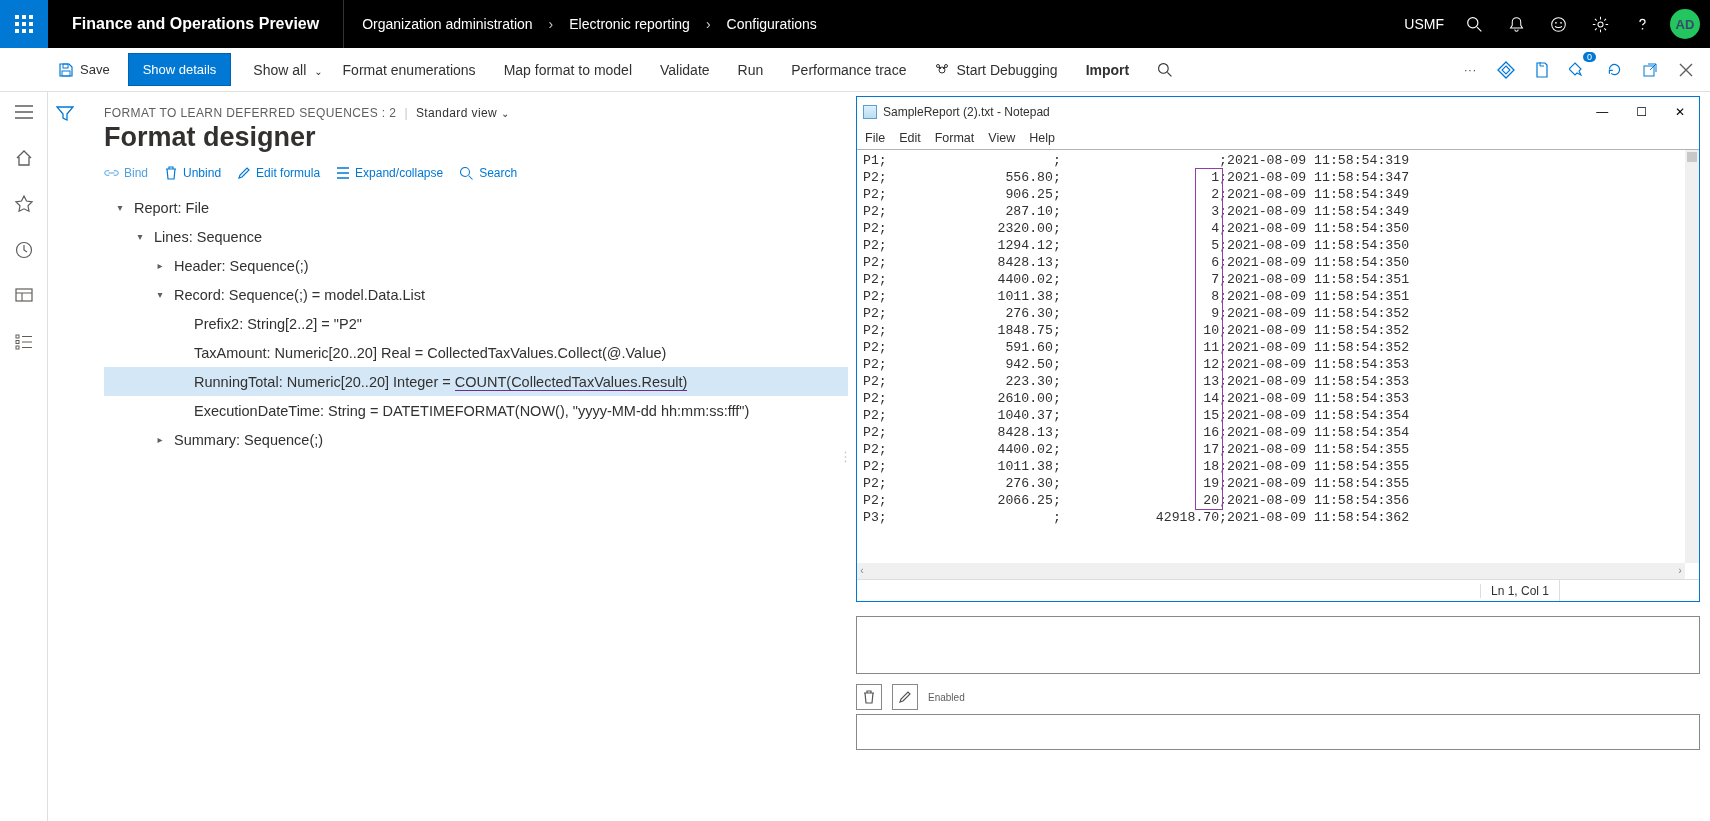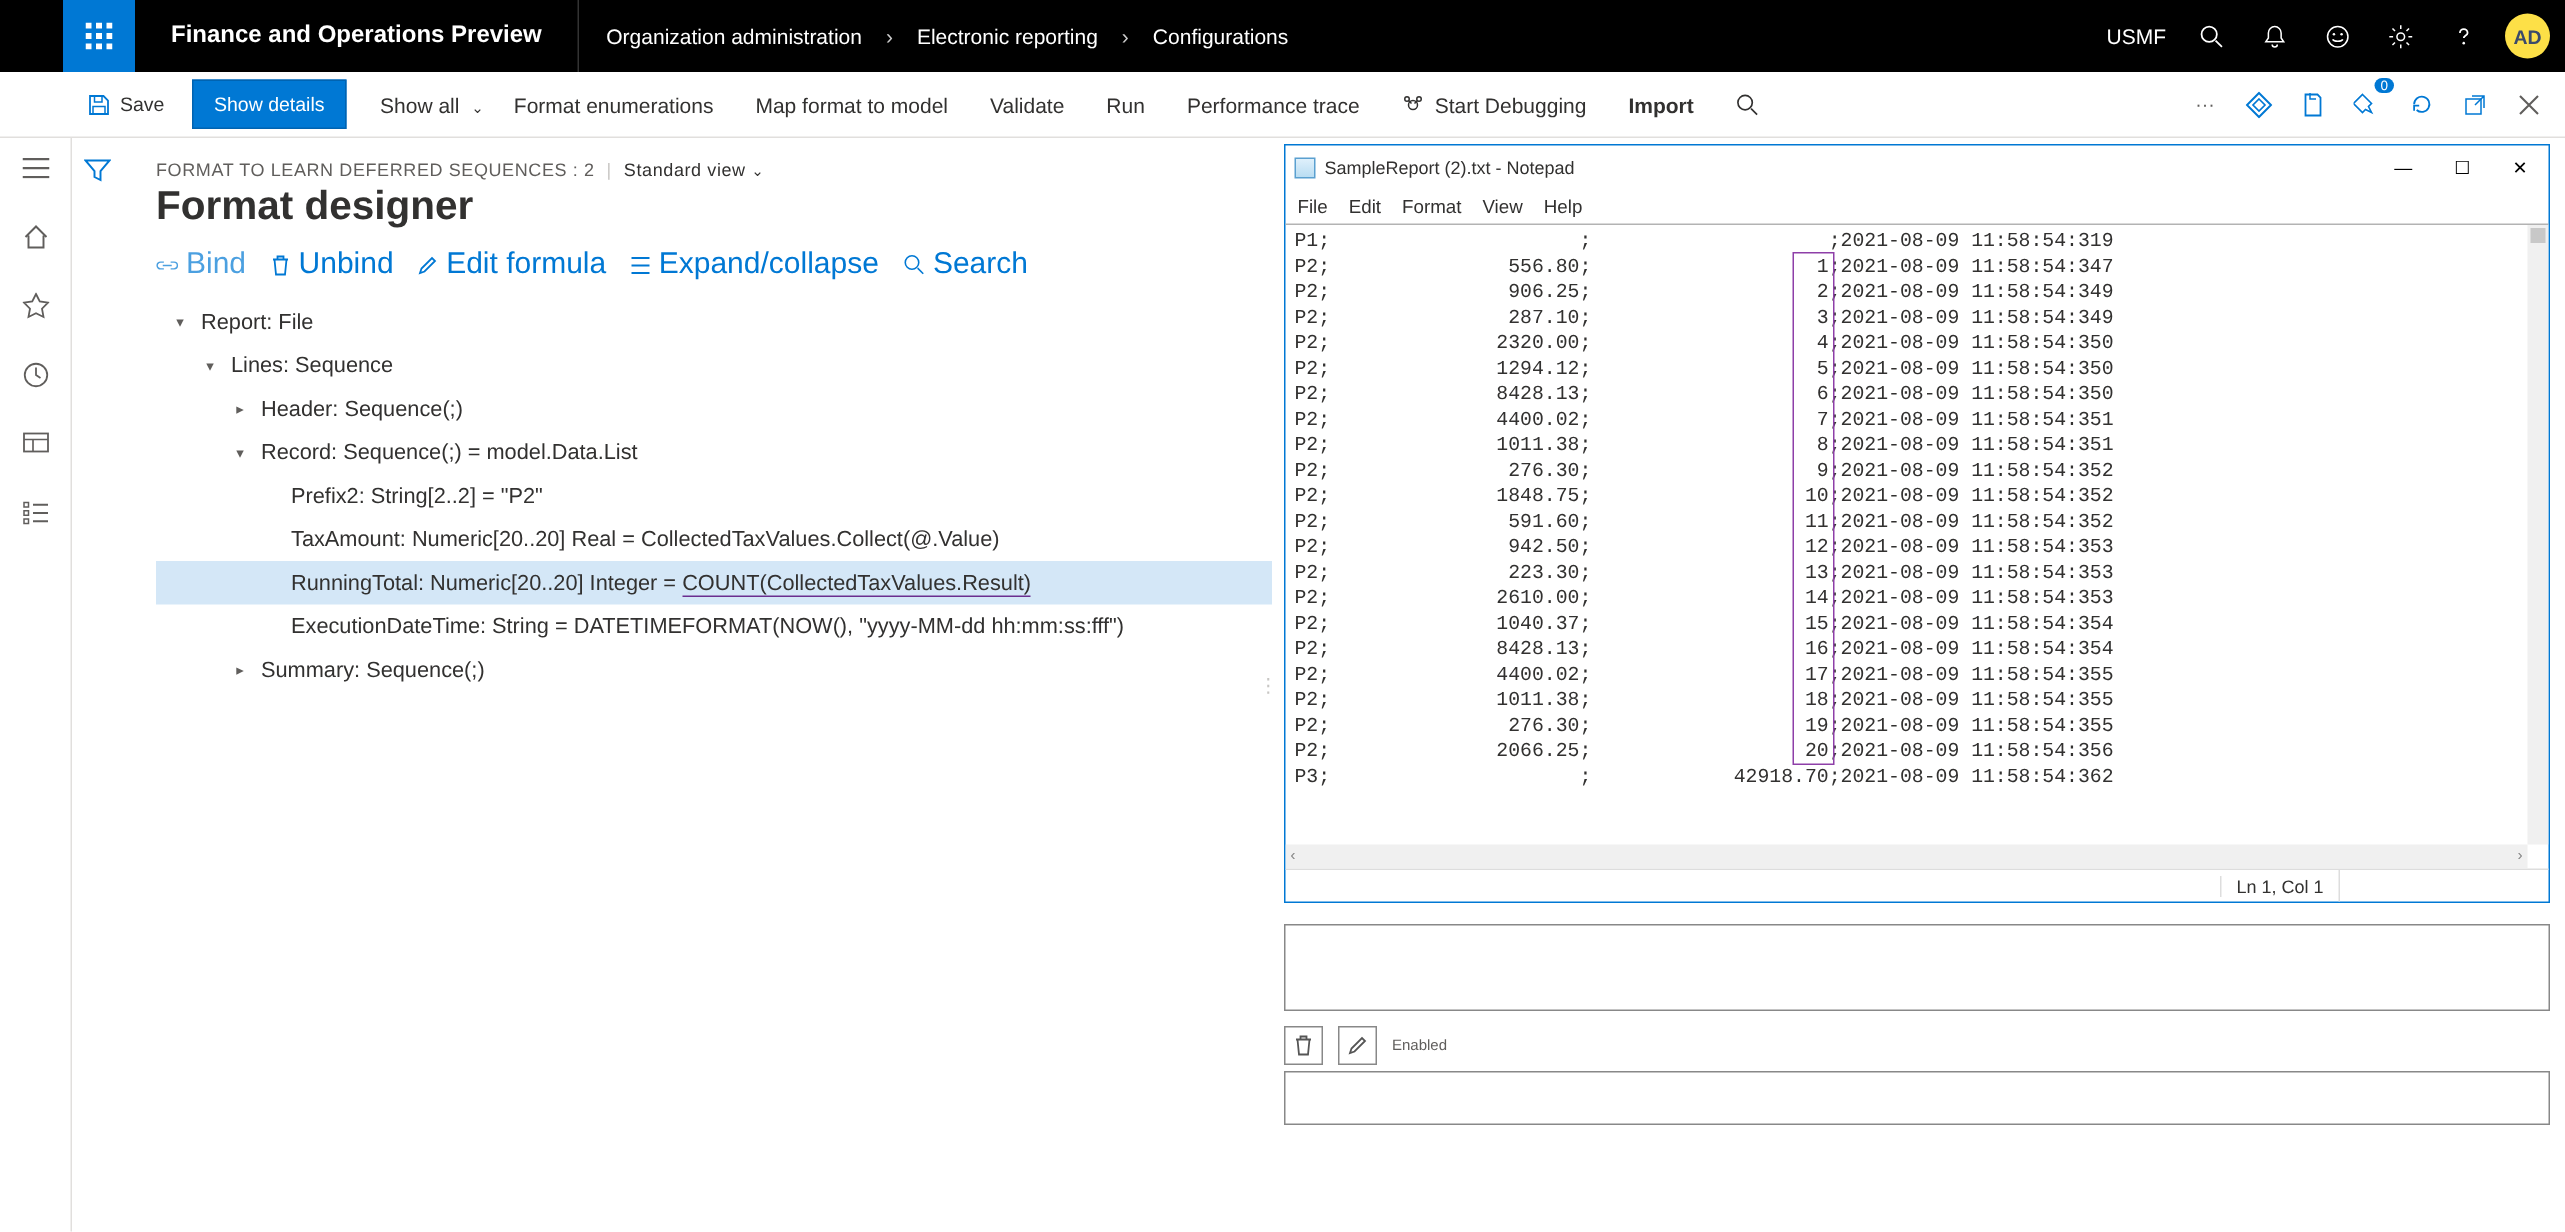--- a/index.html
+++ b/index.html
@@ -1,28 +1,28 @@
 <!DOCTYPE html>
 <html><head>
 <meta charset="utf-8">
 <style>
 * { box-sizing: border-box; margin: 0; padding: 0; }
 body { font-family: "Segoe UI", Arial, sans-serif; font-size: 13px; color: #323130; overflow: hidden; width: 1710px; height: 821px; }
 
 
-.topbar { display: flex; align-items: center; background: #000; color: #fff; height: 48px; padding-left: 42px; }
+.topbar { display: flex; align-items: center; background: #000; color: #fff; height: 48px; }
 .topbar .waffle { width: 48px; height: 48px; background: #0078d4; display: flex; align-items: center; justify-content: center; }
 .topbar .brand { font-size: 16px; font-weight: 600; padding: 0 24px; border-right: 1px solid #333; height: 48px; display: flex; align-items: center; }
 .topbar .breadcrumbs { display: flex; align-items: flex-end; padding: 0 18px; gap: 16px; font-size: 14px; }
 .topbar .breadcrumbs .chev { color: #ccc; }
 .topbar .spacer { flex: 1; }
 .topbar .right { display: flex; align-items: center; gap: 2px; padding-right: 10px; }
 .topbar .right .legal { font-size: 14px; padding: 0 8px; }
 .topbar .right .iconbtn { width: 40px; height: 48px; display: flex; align-items: center; justify-content: center; cursor: pointer; }
-.topbar .right .avatar { width: 30px; height: 30px; border-radius: 50%; background: #fde047; color: #3b4a6b; font-size: 13px; font-weight: 600; display: flex; align-items: center; justify-content: center; margin-left: 6px; }
+.topbar .right .avatar { width: 30px; height: 30px; border-radius: 50%; background: #22c55e; color: #3b4a6b; font-size: 13px; font-weight: 600; display: flex; align-items: center; justify-content: center; margin-left: 6px; }
 
 
 .actionbar { display: flex; align-items: center; height: 44px; border-bottom: 1px solid #e1dfdd; padding-left: 48px; }
 .actionbar .savebtn { display: flex; align-items: center; gap: 6px; padding: 8px 10px; cursor: pointer; }
 .actionbar .primary { background: #0078d4; color: #fff; padding: 8px 14px; margin: 0 8px; cursor: pointer; border: 1px solid #0063b1; }
 .actionbar .item { padding: 8px 14px; cursor: pointer; font-size: 14px; }
 .actionbar .item.withchev { padding-right: 6px; }
 .actionbar .iconrow { margin-left: auto; display: flex; align-items: center; padding-right: 10px; gap: 8px; }
 .actionbar .iconrow .i { width: 28px; height: 28px; display: flex; align-items: center; justify-content: center; cursor: pointer; color: #0078d4; }
 .actionbar .iconrow .i.gray { color: #605e5c; }
@@ -34,21 +34,21 @@
 
 
 .main { position: absolute; left: 48px; top: 92px; right: 0; bottom: 0; display: flex; }
 .leftpane { flex: 0 0 800px; padding: 8px 0 0 8px; position: relative; }
 .filtercol { width: 40px; float: left; padding-top: 6px; text-align: center; color: #0078d4; }
 .content { margin-left: 48px; }
 .pathline { font-size: 12px; color: #605e5c; letter-spacing: 0.4px; display: flex; align-items: center; gap: 8px; padding-top: 6px; }
 .pathline .divider { color: #c8c6c4; }
 .pathline .view { color: #323130; }
 .h1 { font-size: 27px; font-weight: 600; margin: 2px 0 12px; }
-.toolbar2 { display: flex; align-items: center; gap: 16px; color: #0078d4; font-size: 20px; margin-bottom: 12px; }
+.toolbar2 { display: flex; align-items: center; gap: 16px; color: #0078d4; font-size: 12px; margin-bottom: 12px; }
 .toolbar2 .t { display: flex; align-items: center; gap: 5px; cursor: pointer; }
 
 
 .tree { font-size: 14.5px; }
 .tree .node { display: flex; align-items: center; height: 29px; padding-left: 4px; }
 .tree .node .caret { width: 16px; text-align: center; color: #605e5c; font-size: 10px; }
 .tree .node.selected { background: #d4e7f7; }
 .tree .indent0 { padding-left: 8px; }
 .tree .indent1 { padding-left: 28px; }
 .tree .indent2 { padding-left: 48px; }

